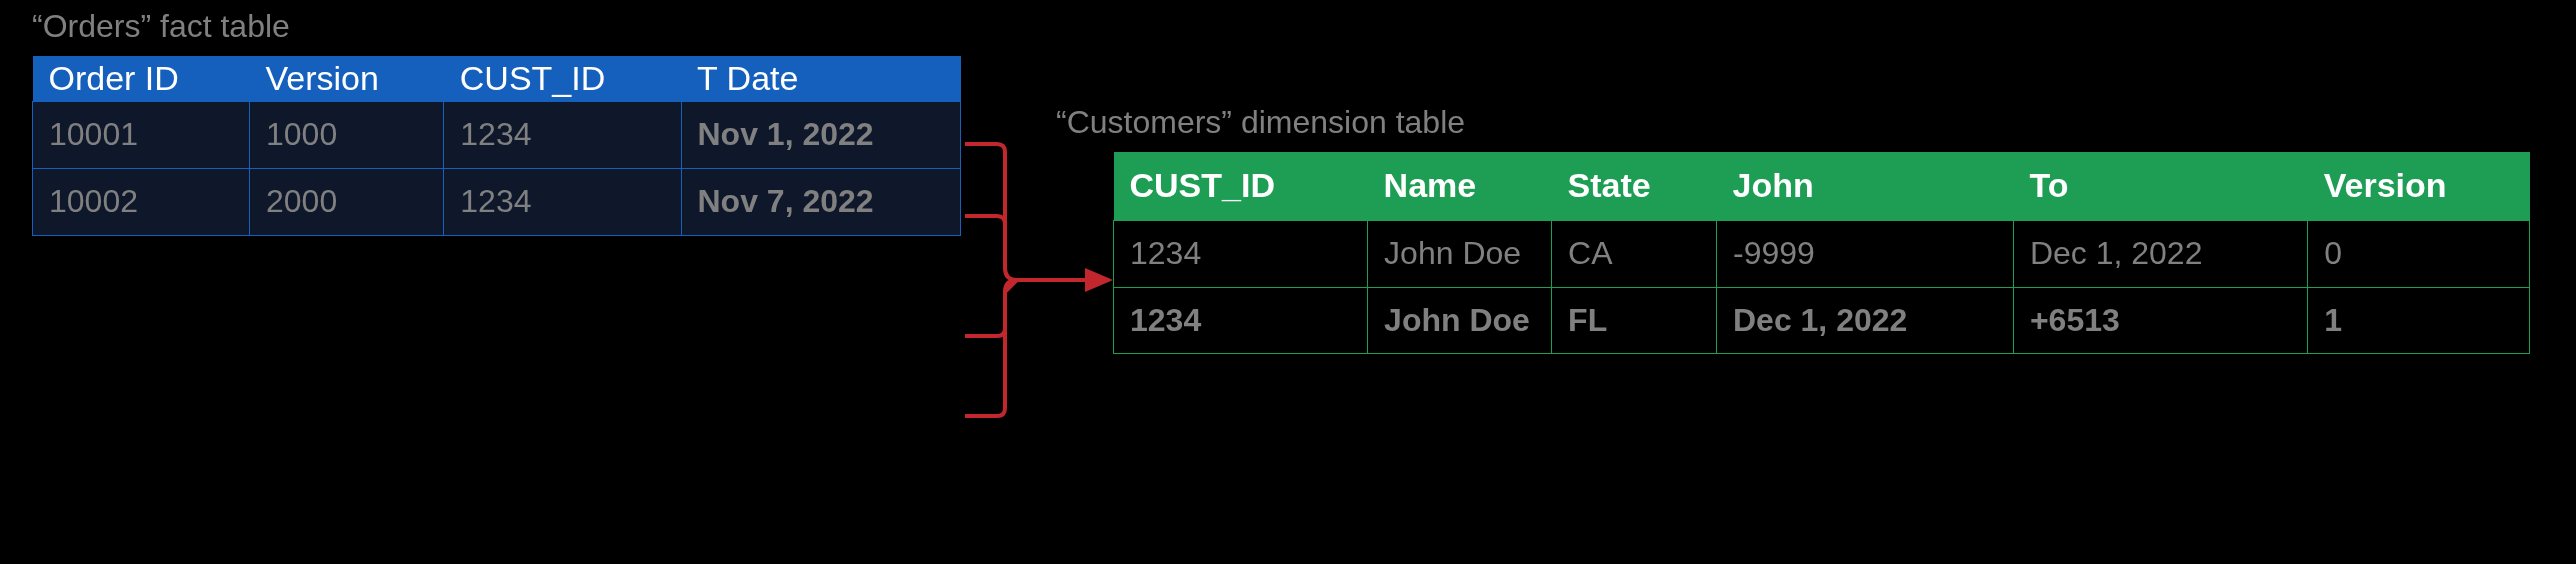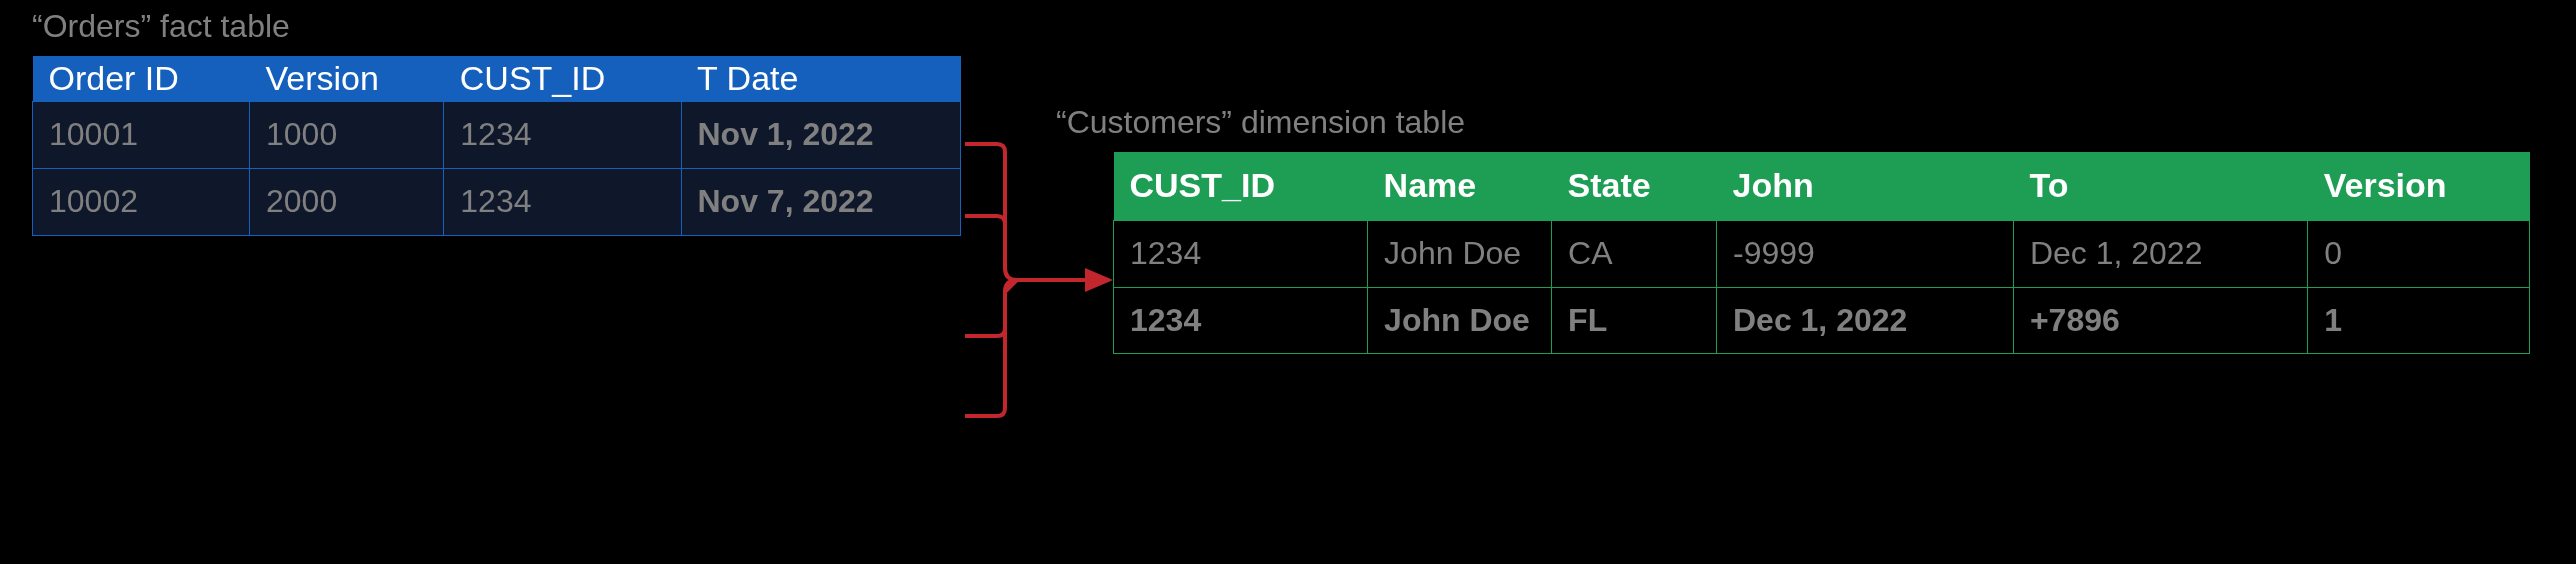--- a/index.html
+++ b/index.html
@@ -137,21 +137,21 @@
         <td>CA</td>
         <td>-9999</td>
         <td>Dec 1, 2022</td>
         <td>0</td>
       </tr>
       <tr class="bold">
         <td>1234</td>
         <td style="width:184px">John Doe</td>
         <td>FL</td>
         <td>Dec 1, 2022</td>
-        <td>+7896</td>
+        <td>+6513</td>
         <td>1</td>
       </tr>
     </tbody>
   </table>
 
   <svg class="arrow-svg" viewBox="0 0 200 420">
     <defs>
       <marker id="arrowhead" markerWidth="8" markerHeight="8" refX="6" refY="3" orient="auto">
         <path d="M0,0 L7,3 L0,6 Z" fill="#c1272d"></path>
       </marker>

